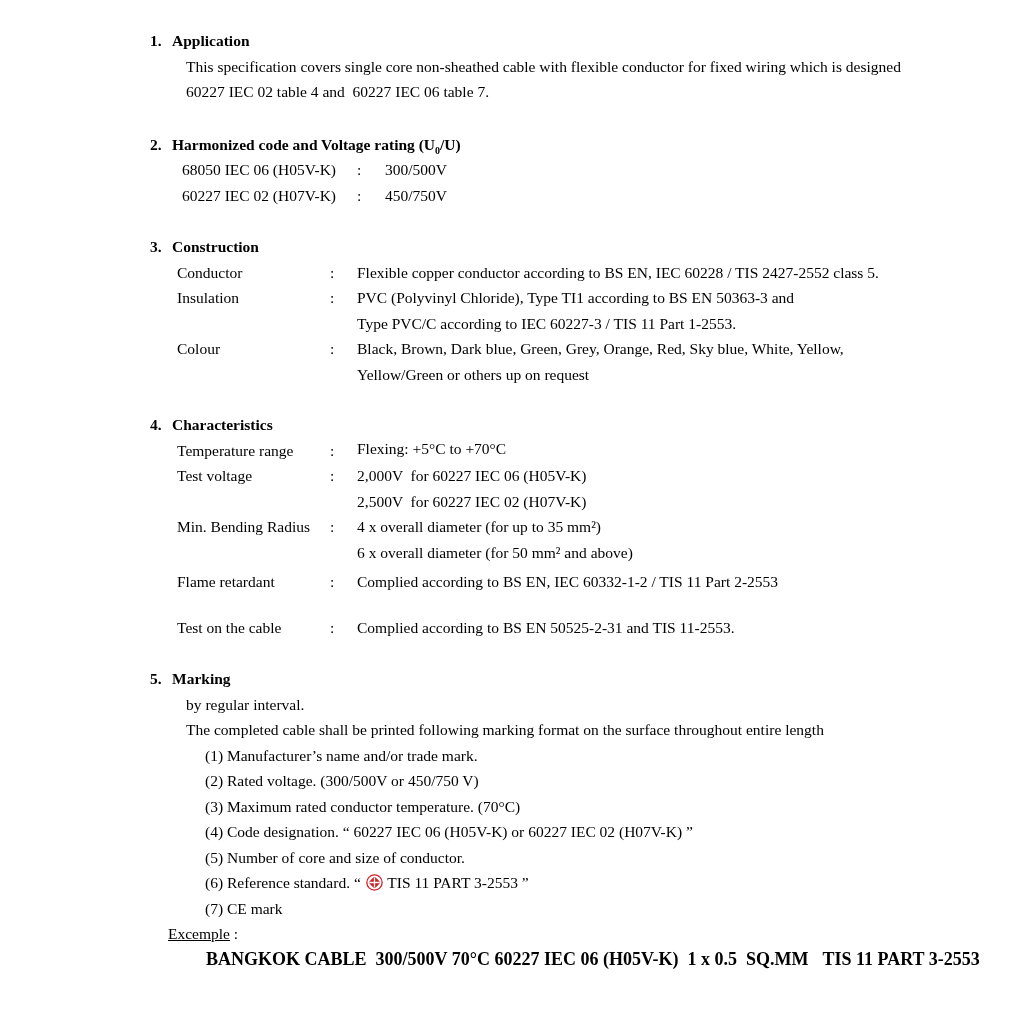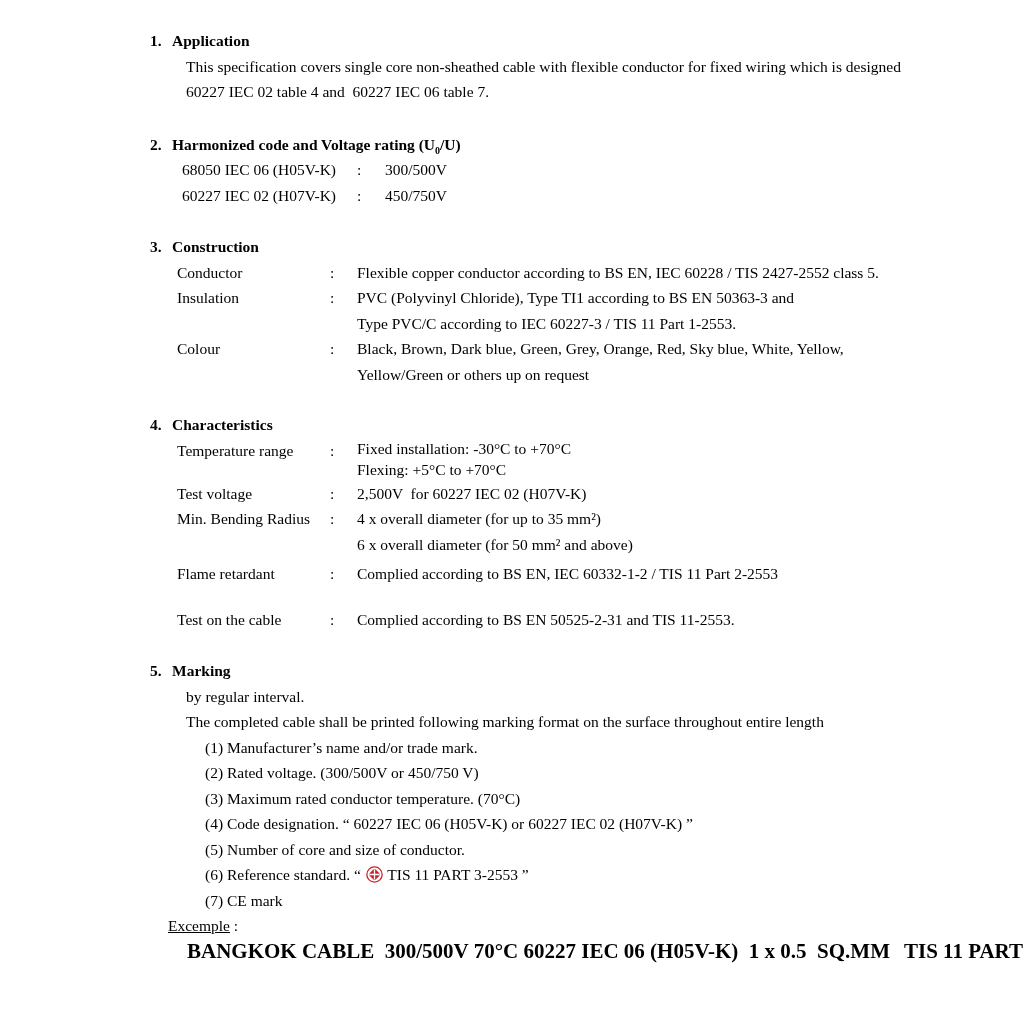--- a/index.html
+++ b/index.html
@@ -45,24 +45,24 @@
   .mt2 { margin-top: 4px; }
   .mt4 { margin-top: 20px; }
 
   .items { margin-left: 55px; }
   .item { line-height: 25.5px; }
 
   .example { margin-left: 18px; line-height: 25.5px; }
   .example .u { text-decoration: underline; text-align: right; }
 
   .footer {
-    margin-left: 37px;
+    margin-left: 56px;
     line-height: 25.5px;
     font-weight: bold;
-    font-size: 21px;
+    font-size: 18px;
     display: flex;
     align-items: center;
   }
 
   .tis-svg { vertical-align: -3px; margin: 0 1px; }
   .footer .tis-svg { margin-left: 12px; margin-right: 2px; }
   .ce-svg { margin-left: 27px; vertical-align: -2px; }
 </style>
 </head>
 <body>
@@ -130,28 +130,28 @@
 
     <div class="section sec4-top">
       <div class="heading">
           <span class="num" data-bind="s4.num">4.</span>
           <span class="ttl" data-bind="s4.title">Characteristics</span>
         </div>
       <div class="row3">
           <span class="lbl" data-bind="s4.rows.0.label">Temperature range</span>
           <span class="cln" data-bind="s4.rows.0.colon">:</span>
           <span class="val">
-            <span class="vl tight" data-bind="s4.rows.0.line1">Fixed installation: -30°C to +70°C</span>
             <span class="vl tight" data-bind="s4.rows.0.line2">Flexing: +5°C to +70°C</span>
           </span>
         </div>
       <div class="row3">
           <span class="lbl" data-bind="s4.rows.1.label">Test voltage</span>
           <span class="cln" data-bind="s4.rows.1.colon">:</span>
           <span class="val">
+            <span class="vl" data-bind="s4.rows.1.line1">2,000V  for 60227 IEC 06 (H05V-K)</span>
             <span class="vl" data-bind="s4.rows.1.line2">2,500V  for 60227 IEC 02 (H07V-K)</span>
           </span>
         </div>
       <div class="row3">
           <span class="lbl" data-bind="s4.rows.2.label">Min. Bending Radius</span>
           <span class="cln" data-bind="s4.rows.2.colon">:</span>
           <span class="val">
             <span class="vl" data-bind="s4.rows.2.line1">4 x overall diameter (for up to 35 mm²)</span>
             <span class="vl" data-bind="s4.rows.2.line2">6 x overall diameter (for 50 mm² and above)</span>
           </span>

